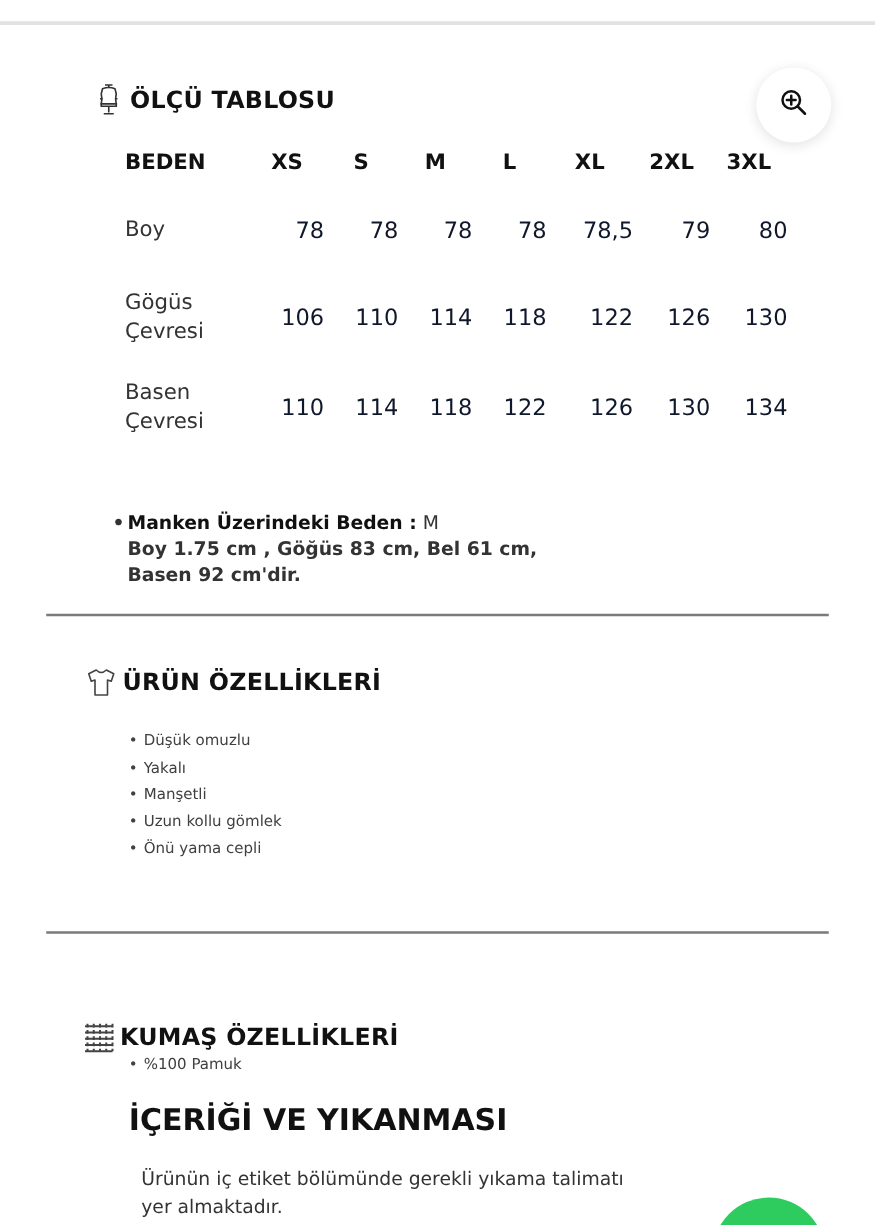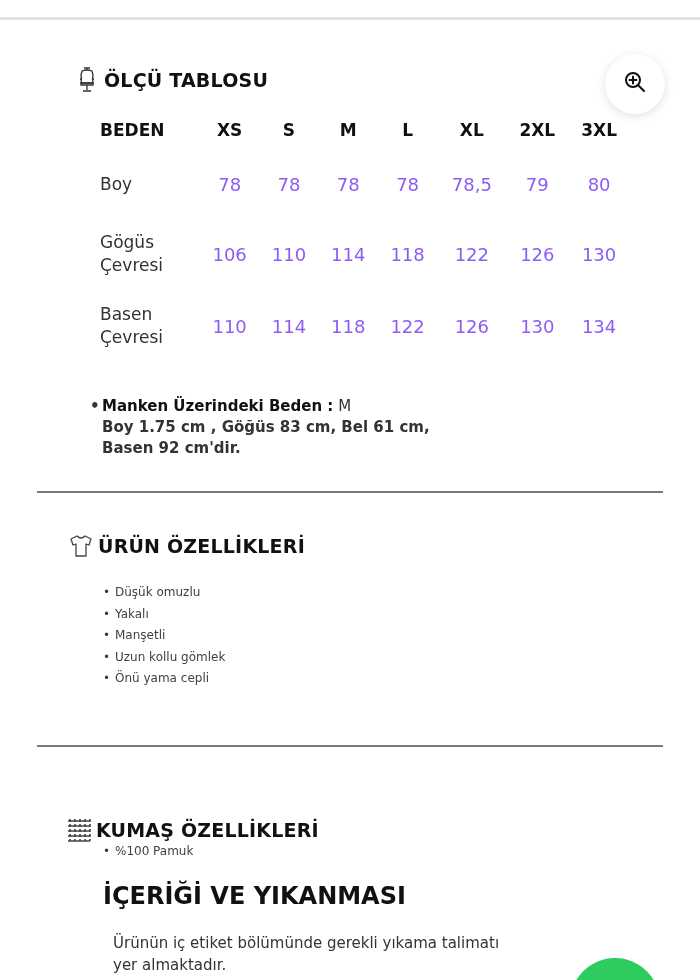--- a/index.html
+++ b/index.html
@@ -10,24 +10,24 @@
 
   .zoom-btn { position: absolute; left: 605px; top: 54px; width: 60px; height: 60px; border-radius: 50%;
     background: #fff; box-shadow: 0 2px 10px rgba(0,0,0,0.12); display: flex; align-items: center; justify-content: center; cursor: pointer; }
 
   .section-title { position: absolute; display: flex; align-items: center; font-weight: bold; font-size: 19px; letter-spacing: 0.2px; color: #111; }
   .section-title .icon { width: 26px; height: 28px; margin-right: 4px; display: inline-flex; align-items: center; justify-content: center; }
 
   .size-table { position: absolute; left: 100px; top: 110px; width: 530px; border-collapse: collapse; }
   .size-table th { font-weight: bold; font-size: 17px; text-align: center; height: 40px; color: #111; }
   .size-table th.first { text-align: left; }
-  .size-table td { font-size: 18px; text-align: center; color: #8b5cf6; }
+  .size-table td { font-size: 18px; text-align: right; color: #0f172a; }
   .size-table td.first { text-align: left; font-size: 17px; line-height: 23px; color: #333; }
 
-  .model-note { position: absolute; left: 90px; top: 396px; width: 400px; font-size: 15px; line-height: 21px; color: #333; }
+  .model-note { position: absolute; left: 90px; top: 408px; width: 400px; font-size: 15px; line-height: 21px; color: #333; }
   .model-note .bullet { display: inline-block; width: 12px; font-weight: bold; }
   .model-note b { font-weight: bold; color: #111; }
   .model-note .cont { padding-left: 12px; font-weight: bold; }
 
   .divider { position: absolute; left: 37px; width: 626px; height: 2px; background: #7a7a7a; }
 
   .bullet-list { position: absolute; list-style: none; font-size: 12px; line-height: 21.5px; color: #404040; }
   .bullet-list li::before { content: "•"; display: inline-block; width: 12px; }
 
   .subheading { position: absolute; left: 103px; top: 882px; font-weight: bold; font-size: 24px; color: #111; }

